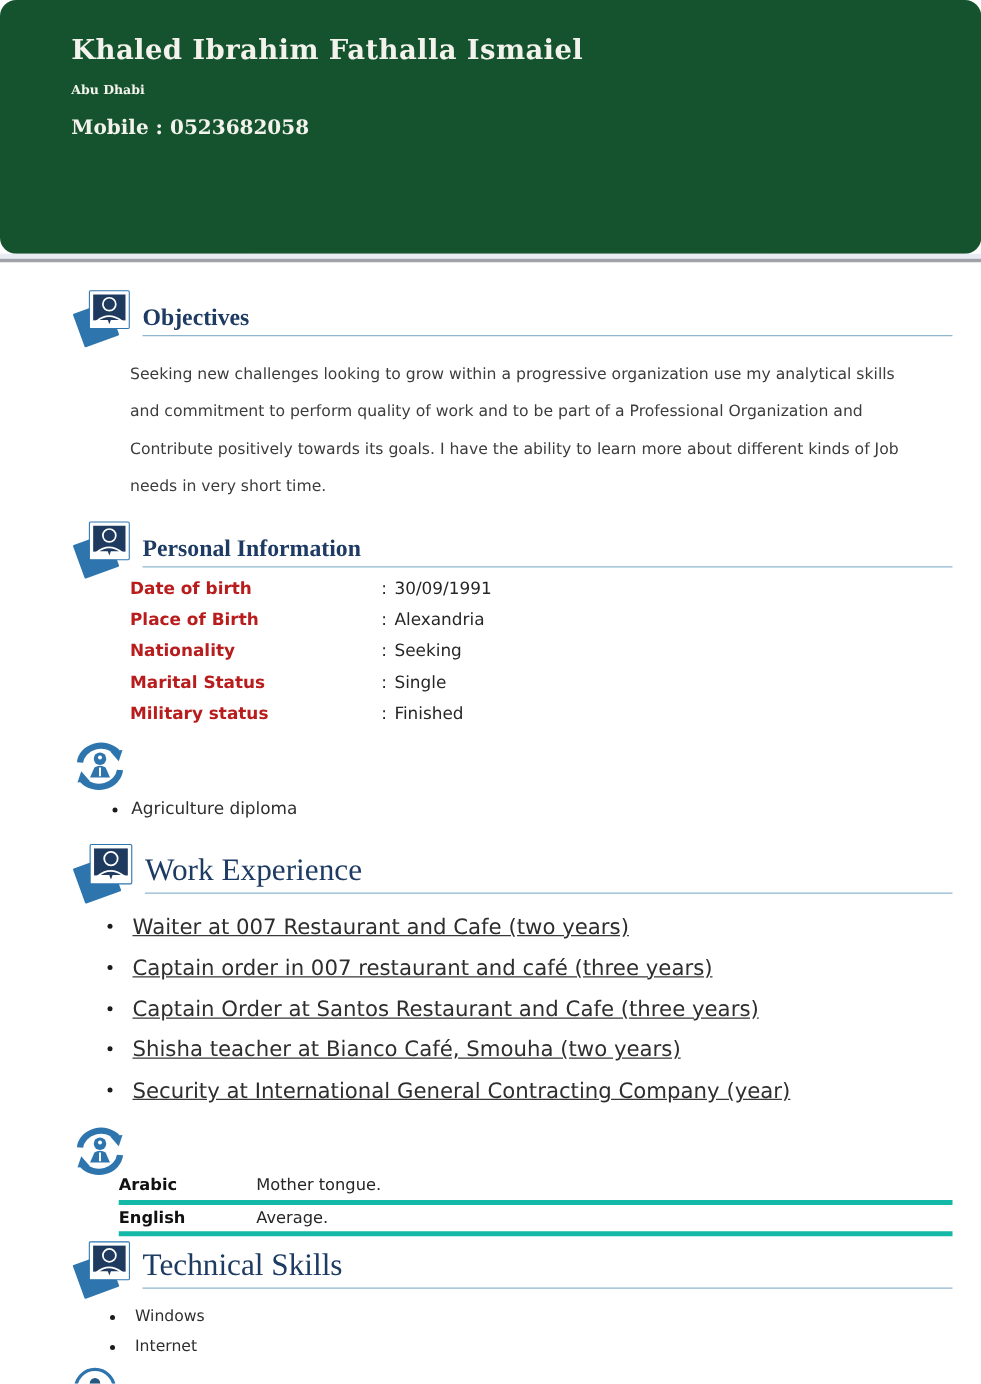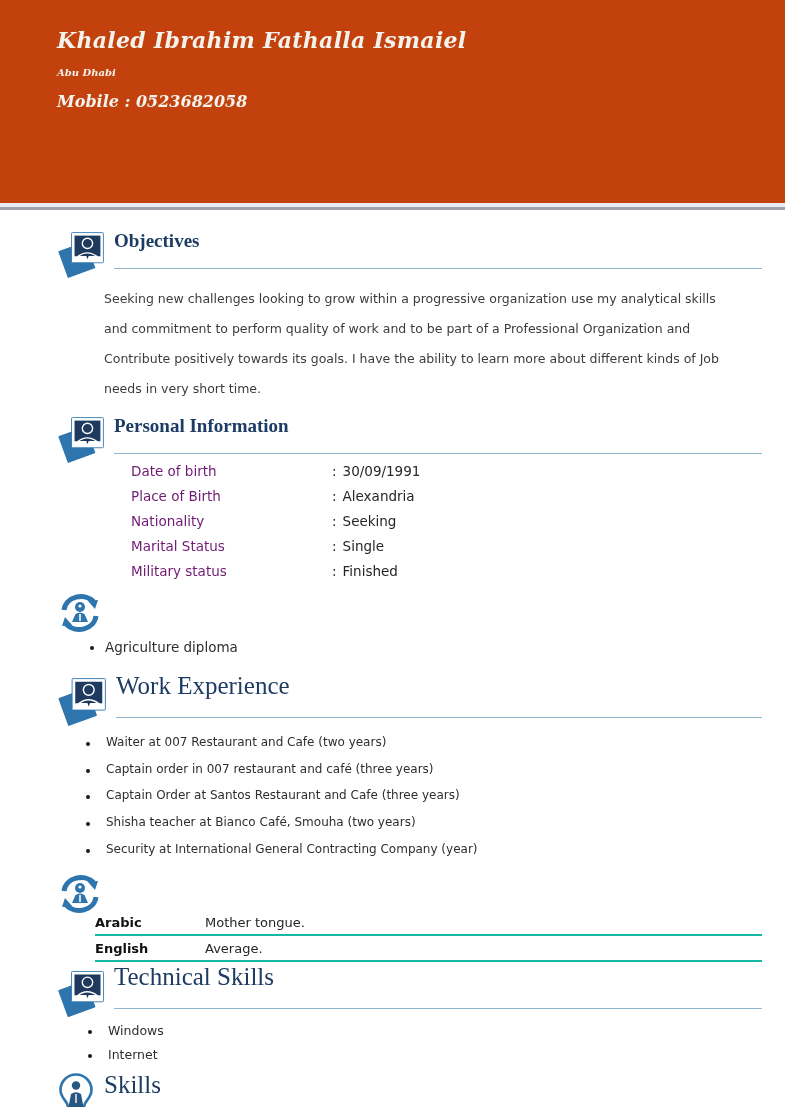--- a/index.html
+++ b/index.html
@@ -5,85 +5,85 @@
   * { margin:0; padding:0; box-sizing:border-box; }
   html,body { background:#fff; }
   .page{
     width:785px; height:1107px; margin:0 auto; background:#ffffff;
     position:relative; overflow:hidden;
     font-family:"DejaVu Sans", sans-serif; color:#3a3a3a;
   }
 
   
   .header{
-    height:203px; background:#c2410c; padding:27px 20px 0 57px;
+    height:203px; background:#14532d; padding:27px 20px 0 57px;
     color:#f3f2ec; font-family:"DejaVu Serif", serif;
-    font-style:italic; font-weight:bold;
+    font-weight:bold;border-radius:13px;
   }
   .header .name{ font-size:22px; margin-bottom:14px; letter-spacing:.3px; }
   .header .city{ font-size:10px; margin-bottom:14px; }
   .header .mobile{ font-size:16px; margin-bottom:13px; }
   .header .email-row{ font-size:16px; }
   .header .email-addr{ font-size:19px; margin-left:18px; }
 
   .divider{ height:10px; }
   .divider .d1{ height:4px; background:#e9ecf4; }
   .divider .d2{ height:3px; background:#a0a1a9; }
   .divider .d3{ height:3px; background:#ffffff; }
 
   
   .content{ padding:0 23px 0 55px; }
 
   .sec-head{ display:flex; align-items:flex-end; }
   .sec-head .icon{ flex:none; margin-right:7px; margin-bottom:-11px; }
-  .title-wrap{ flex:1; border-bottom:1px solid #8fb5cf; padding-bottom:16px; }
+  .title-wrap{ flex:1; border-bottom:1px solid #8fb5cf; padding-bottom:2px; }
   h2{
     font-family:"Liberation Serif","DejaVu Serif",serif;
     color:#1d3b63; font-weight:bold; font-size:19px; line-height:1.15;
   }
   h2.big{ font-size:25px; font-weight:normal; }
   h2.italic{ font-style:italic; }
 
   .objectives{ margin-top:17px; }
   .objective-text{
     margin:15px 36px 0 49px; font-size:12.5px; line-height:30px; color:#3c3c3c;
   }
 
   .personal{ margin-top:11px; }
   .info-table{ margin:5px 0 0 49px; }
   .info-row{ display:flex; align-items:center; height:24.8px; font-size:13.5px; }
-  .info-row .lbl{ width:201px; font-weight:normal; color:#701a75;margin-left:27px; }
+  .info-row .lbl{ width:201px; font-weight:bold; color:#b91c1c; }
   .info-row .val{ color:#262626; }
   .info-row .colon{ color:#262626; margin-right:6px; }
 
   .education{ margin-top:6px; }
   .work{ margin-top:15px; }
   .language{ margin-top:14px; }
   .technical{ margin-top:1px; }
   .skills{ margin-top:1px; }
 
   ul.blist{ list-style:none; }
   ul.blist li{ position:relative; color:#2e2e2e; }
   ul.blist li::before{
     content:""; position:absolute; left:0; top:7px;
     width:4px; height:4px; border-radius:50%; background:#1b1b1b;
   }
   .edu-list{ margin:13px 0 17px 35px; font-size:13.5px; }
   .edu-list li{ padding-left:15px; }
-  .work-list{ margin:17px 0 0 31px; font-size:12px; }
+  .work-list{ margin:17px 0 0 31px; font-size:17px;text-decoration:underline; }
   .work-list li{ padding-left:20px; margin-bottom:12.8px; }
   .tech-list{ margin:14px 0 0 33px; font-size:12.5px; }
   .tech-list li{ padding-left:20px; margin-bottom:9px; }
   .skills-list{ margin:13px 0 0 33px; font-size:12px; }
   .skills-list li{ padding-left:18px; margin-bottom:6.6px; }
 
   .lang-table{ margin:4px 0 0 40px; }
   .lang-row{
     display:flex; align-items:center; height:25.5px; font-size:13px;
-    border-bottom:2px solid #14b8a6;
+    border-bottom:4px solid #14b8a6;
   }
   .lang-row .lbl{ width:110px; font-weight:bold; color:#111; }
   .lang-row .val{ color:#262626; }
 
   .icon svg{ display:block; }
 </style>
 </head>
 <body>
 
 <div class="page">

